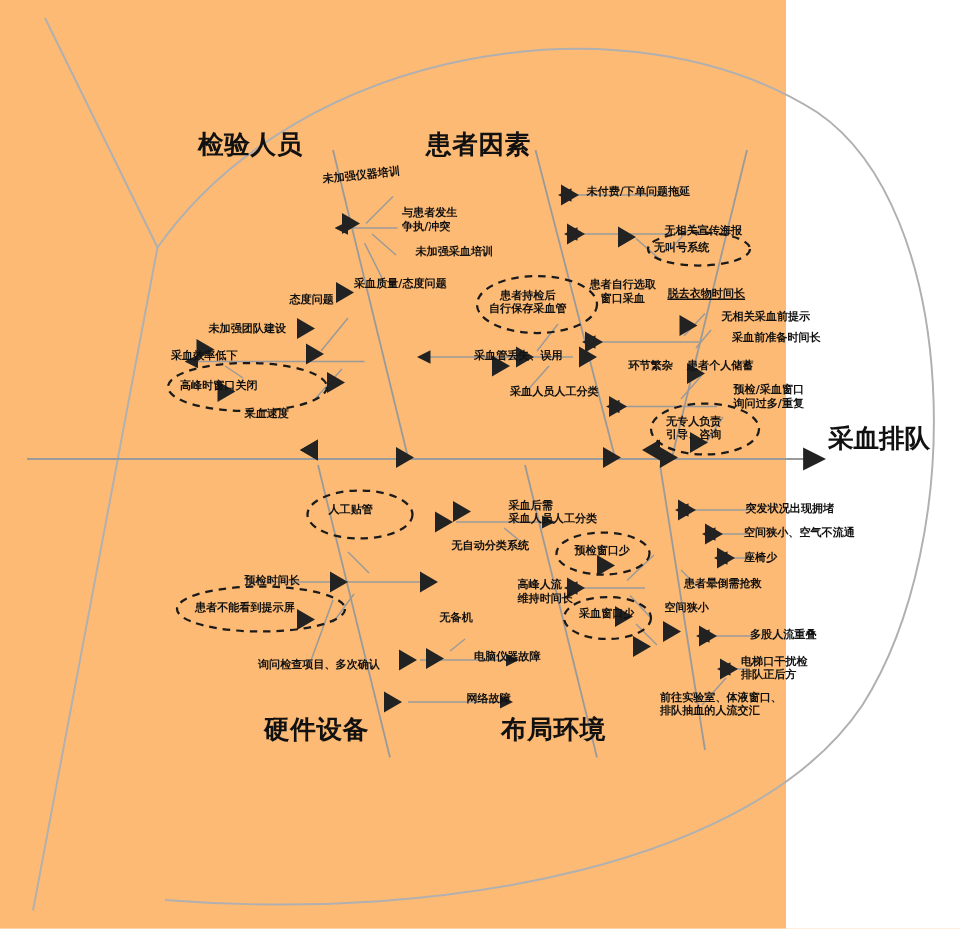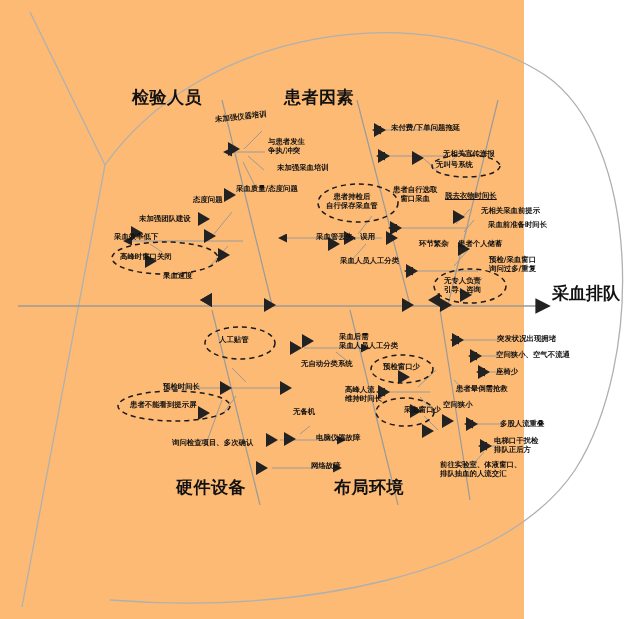--- a/index.html
+++ b/index.html
@@ -223,21 +223,21 @@
 
   <div class="lbl cause" style="left:339px;top:333px;">采血后需
 采血人员人工分类</div>
   <div class="lbl cause" style="left:301px;top:360px;">无自动分类系统</div>
   <div class="lbl cause" style="left:293px;top:408px;">无备机</div>
   <div class="lbl cause" style="left:316px;top:434px;">电脑仪器故障</div>
   <div class="lbl cause" style="left:311px;top:462px;">网络故障</div>
   <div class="lbl cause" style="left:383px;top:363px;">预检窗口少</div>
   <div class="lbl cause" style="left:345px;top:386px;">高峰人流
 维持时间长</div>
-  <div class="lbl cause" style="left:404px;top:406px;font-family:Liberation Mono, monospace;">采血窗口少</div>
+  <div class="lbl cause" style="left:386px;top:406px;font-family:Liberation Mono, monospace;">采血窗口少</div>
 
   <div class="lbl cause" style="left:497px;top:335px;">突发状况出现拥堵</div>
   <div class="lbl cause" style="left:496px;top:351px;">空间狭小、空气不流通</div>
   <div class="lbl cause" style="left:496px;top:368px;">座椅少</div>
   <div class="lbl cause" style="left:456px;top:385px;">患者晕倒需抢救</div>
   <div class="lbl cause" style="left:443px;top:401px;">空间狭小</div>
   <div class="lbl cause" style="left:500px;top:420px;font-family:Liberation Mono, monospace;">多股人流重叠</div>
   <div class="lbl cause" style="left:494px;top:437px;">电梯口干扰检
 排队正后方</div>
   <div class="lbl cause" style="left:440px;top:461px;">前往实验室、体液窗口、

